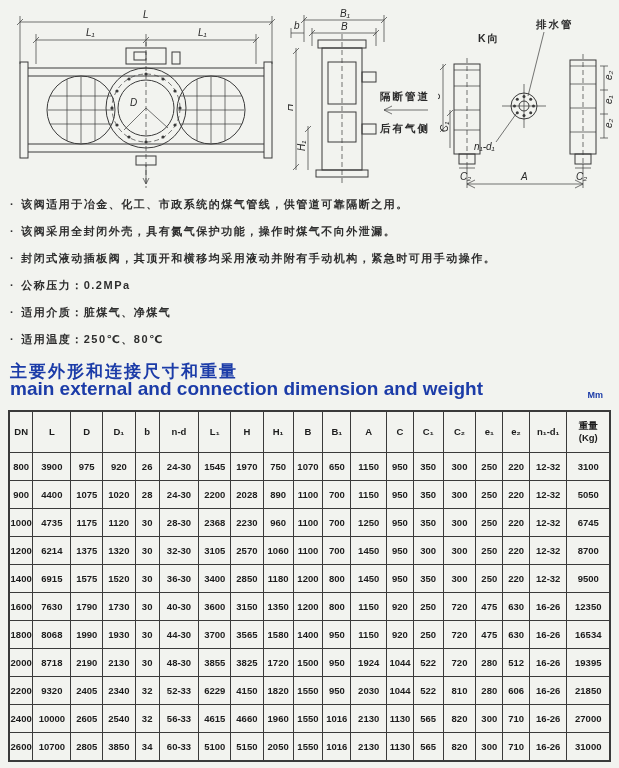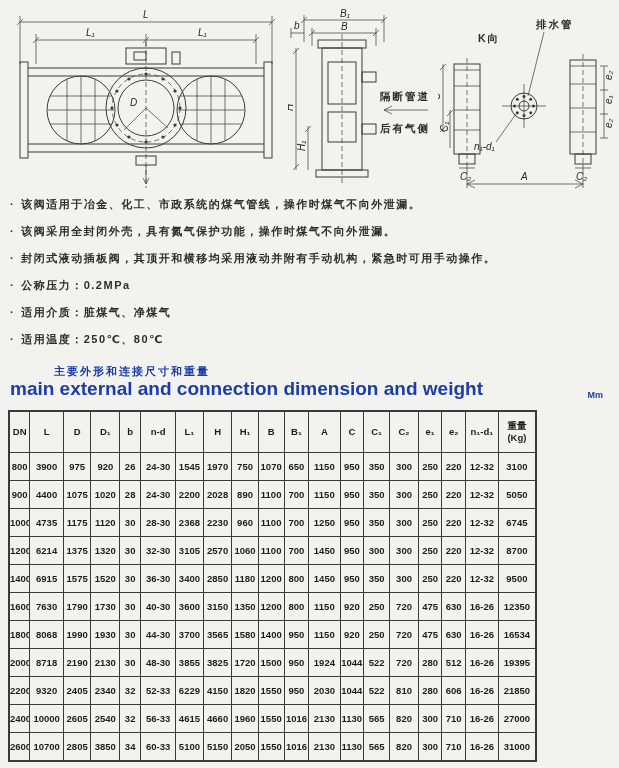--- a/index.html
+++ b/index.html
@@ -26,26 +26,26 @@
   
   .bullets{position:absolute;top:196px;left:10px;width:600px;margin:0;padding:0;}
   .bullets li{
     list-style:none;display:flex;align-items:flex-start;
     font-size:11px;font-weight:bold;color:#2e2e2e;
     letter-spacing:1.5px;line-height:16px;margin-bottom:11px;
   }
   .bullets .marker{margin-right:6px;font-weight:bold;}
   
   .section-title{position:absolute;top:363px;left:10px;color:#1c3ca8;}
-  .section-title .zh{font-size:11px;font-weight:bold;letter-spacing:2px;line-height:17px;margin-left:44px;}
+  .section-title .zh{font-size:17px;font-weight:bold;letter-spacing:2px;line-height:17px;}
   .section-title .en{font-size:19px;font-weight:bold;line-height:17px;text-align:right;}
   .unit-label{position:absolute;top:390px;right:16px;color:#1c3ca8;font-size:9px;font-weight:bold;margin-left:28px;}
   
   .dim-table{
-    position:absolute;top:410px;left:8px;width:529px;
+    position:absolute;top:410px;left:8px;width:603px;
     border-collapse:collapse;table-layout:fixed;
     border:2px solid #3a3a3a;
   }
   .dim-table th,.dim-table td{
     border:1px solid #3a3a3a;text-align:center;vertical-align:middle;
     padding:0;font-size:9.5px;color:#1c1c1c;overflow:hidden;
   }
   .dim-table thead th{height:40px;font-weight:bold;white-space:pre-line;line-height:12px;}
   .dim-table tbody td{height:27px;font-weight:bold;}
 </style>
@@ -284,21 +284,21 @@
       <line class="thin" x1="145" y1="176" x2="137" y2="172"></line>
       <line class="thin" x1="145" y1="176" x2="137" y2="180"></line>
       <text x="83" y="172">A</text>
     </g>
   </svg>
 </div>
 
 <ul class="bullets">
   <li>
       <span class="marker">·</span>
-      <span>该阀适用于冶金、化工、市政系统的煤气管线，操作时煤气不向外泄漏。</span>
+      <span>该阀适用于冶金、化工、市政系统的煤气管线，供管道可靠隔断之用。</span>
     </li>
   <li>
       <span class="marker">·</span>
       <span>该阀采用全封闭外壳，具有氮气保护功能，操作时煤气不向外泄漏。</span>
     </li>
   <li>
       <span class="marker">·</span>
       <span>封闭式液动插板阀，其顶开和横移均采用液动并附有手动机构，紧急时可用手动操作。</span>
     </li>
   <li>

